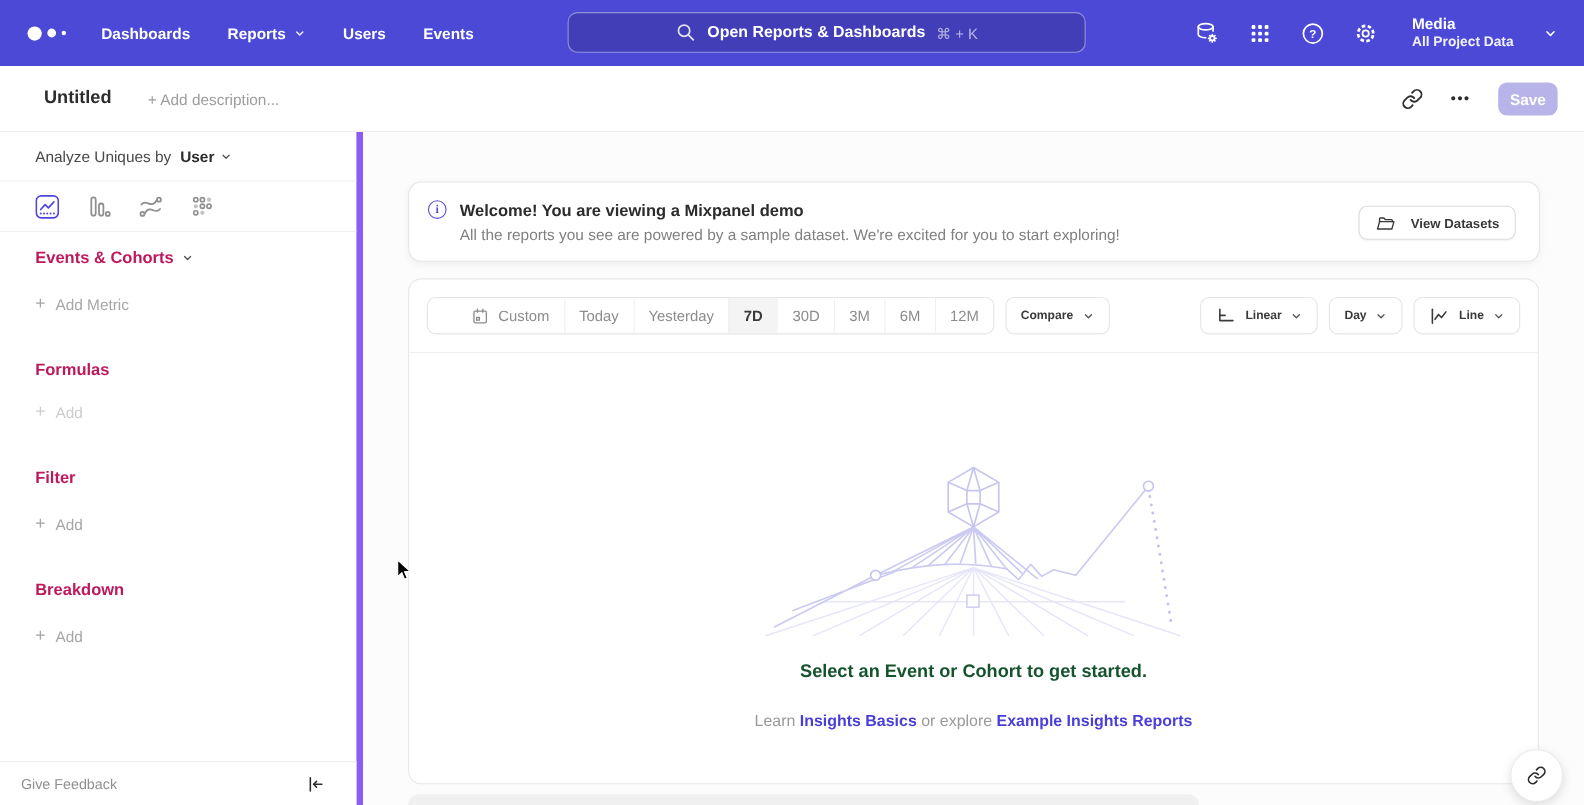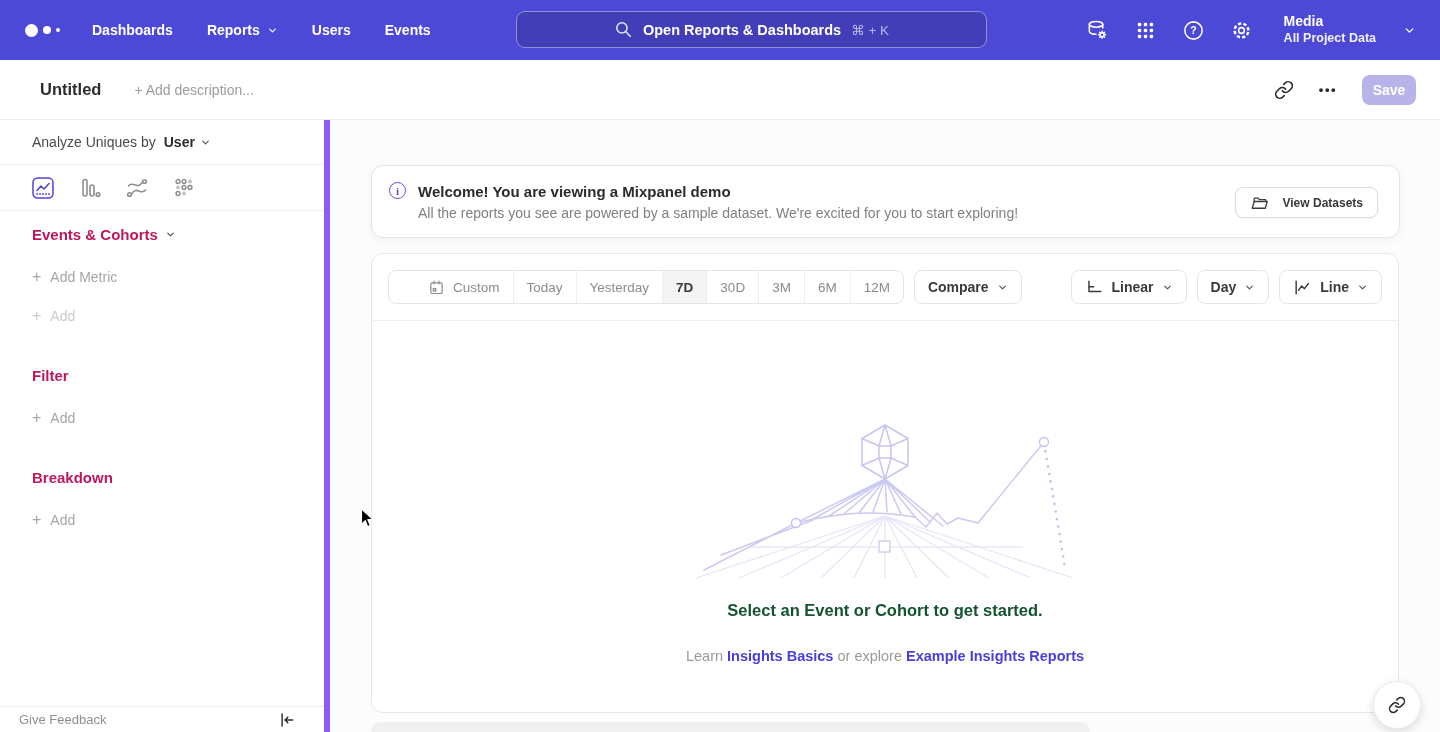--- a/index.html
+++ b/index.html
@@ -42,21 +42,21 @@
   .viz-tabs { height:46px; border-bottom:1px solid #f0f0f0; display:flex; align-items:center; padding-left:32px; gap:25px; }
   .viz-tab { width:22px; height:22px; color:#8f8f8f; position:relative; cursor:pointer; }
   .viz-tab.active { color:#4f44e0; }
   .viz-tab.active::after { content:''; position:absolute; left:-5px; right:-5px; bottom:-12px; height:3px; border-radius:2px; background:#4f44e0; }
   .side-body { padding-left:32px; }
   .side-heading { font-size:15px; font-weight:bold; color:#be185d; display:flex; align-items:center; gap:7px; }
   .add-row { font-size:14px; color:#a6a6a6; display:flex; align-items:center; gap:9px; cursor:pointer; }
   .add-row .plus { font-size:16px; }
   .add-row.faded { color:#cdcdcd; }
   .mt1 { margin-top:15px; } .mt2 { margin-top:25px; } .mt3 { margin-top:42px; } .mt4 { margin-top:21px; }
-  .sidebar-footer { position:absolute; bottom:0; left:0; right:0; height:26px; border-top:1px solid #eee; background:#fff; display:flex; align-items:center; justify-content:space-between; padding:0 28px 0 19px; }
+  .sidebar-footer { position:absolute; bottom:0; left:0; right:0; height:40px; border-top:1px solid #eee; background:#fff; display:flex; align-items:center; justify-content:space-between; padding:0 28px 0 19px; }
   .feedback { font-size:13px; color:#8f8f8f; cursor:pointer; }
   .collapse-btn { width:18px; height:18px; color:#2d2d2d; cursor:pointer; }
 
   
   .main { position:absolute; top:120px; left:330px; width:1110px; height:612px; background:#fcfcfc; }
 
   .banner { position:absolute; left:41px; top:45px; width:1029px; height:73px; background:#fff; border:1px solid #e5e5e5; border-radius:12px; box-shadow:0 2px 8px rgba(0,0,0,.05); display:flex; align-items:center; }
   .info-icon { margin-left:17px; width:17px; height:17px; border:1.6px solid #5b50d6; border-radius:50%; color:#5b50d6; font-size:11px; font-weight:bold; font-family:"Liberation Serif",serif; display:flex; align-items:center; justify-content:center; flex:none; align-self:flex-start; margin-top:16px; }
   .banner-text { margin-left:12px; }
   .banner-title { font-size:15px; font-weight:bold; color:#2b2b2b; }
@@ -64,21 +64,21 @@
   .datasets-btn { position:absolute; right:21px; top:21px; height:31px; padding:0 14px; background:#fff; border:1px solid #ddd; border-radius:8px; box-shadow:0 1px 2px rgba(0,0,0,.05); display:flex; align-items:center; gap:15px; font-size:12px; font-weight:bold; color:#3a3a3a; cursor:pointer; }
   .datasets-btn svg { width:18px; height:18px; }
 
   .chart-card { position:absolute; left:41px; top:133px; width:1028px; height:460px; background:#fff; border:1px solid #e8e8e8; border-radius:12px; }
   .controls { display:flex; align-items:center; padding:16px 16px 0 16px; }
   .seg { display:flex; align-items:stretch; border:1px solid #e5e5e5; border-radius:8px; height:34px; overflow:hidden; background:#fff;padding-left:26px; }
   .seg-item { display:flex; align-items:center; gap:8px; padding:0 13px; font-size:13.5px; color:#8c8c8c; border-left:1px solid #efefef; cursor:pointer; white-space:nowrap; }
   .seg-item:first-child { border-left:none; }
   .seg-item.active { background:#f4f4f4; color:#3a3a3a; font-weight:bold; }
   .seg-item svg { width:17px; height:17px; color:#8c8c8c; }
-  .ctrl-btn { display:flex; align-items:center; gap:8px; height:34px; padding:0 13px; border:1px solid #e5e5e5; border-radius:8px; background:#fff; font-size:14px; font-weight:bold; color:#3a3a3a; cursor:pointer; white-space:nowrap; }
+  .ctrl-btn { display:flex; align-items:center; gap:8px; height:34px; padding:0 13px; border:1px solid #e5e5e5; border-radius:8px; background:#fff; font-size:11px; font-weight:bold; color:#3a3a3a; cursor:pointer; white-space:nowrap; }
   .ctrl-btn svg.lead { width:19px; height:19px; }
   .ml10 { margin-left:10px; } .spacer { flex:1; }
   .card-divider { height:1px; background:#efefef; margin-top:16px; }
 
   .illus { position:absolute; left:319px; top:166px; }
   .empty-title { position:absolute; top:347px; left:0; width:100%; text-align:center; font-size:16.5px; font-weight:bold; color:#14532d; }
   .empty-links { position:absolute; top:394px; left:0; width:100%; text-align:center; font-size:14.5px; color:#9a9a9a; }
   .empty-links a { color:#4a3ed9; font-weight:bold; text-decoration:none; cursor:pointer; }
 
   .bottom-bar { position:absolute; left:41px; top:602px; width:719px; height:10px; background:#f0f0f0; border-radius:12px 12px 0 0; }
@@ -220,20 +220,23 @@
       <span>Events &amp; Cohorts</span>
       <svg class="chev" width="11" height="11" viewBox="0 0 24 24" fill="none" stroke="#555" stroke-width="2.6" stroke-linecap="round" stroke-linejoin="round">
           <path d="M6 9l6 6 6-6"></path>
         </svg>
     </div>
     <div class="add-row mt2">
       <span class="plus">+</span>
       <span>Add Metric</span>
     </div>
 
+    <div class="side-heading mt3">
+        <span>Formulas</span>
+      </div>
     <div class="add-row faded mt4">
       <span class="plus">+</span>
       <span>Add</span>
     </div>
 
     <div class="side-heading mt3">
         <span>Filter</span>
       </div>
     <div class="add-row mt2">
       <span class="plus">+</span>

